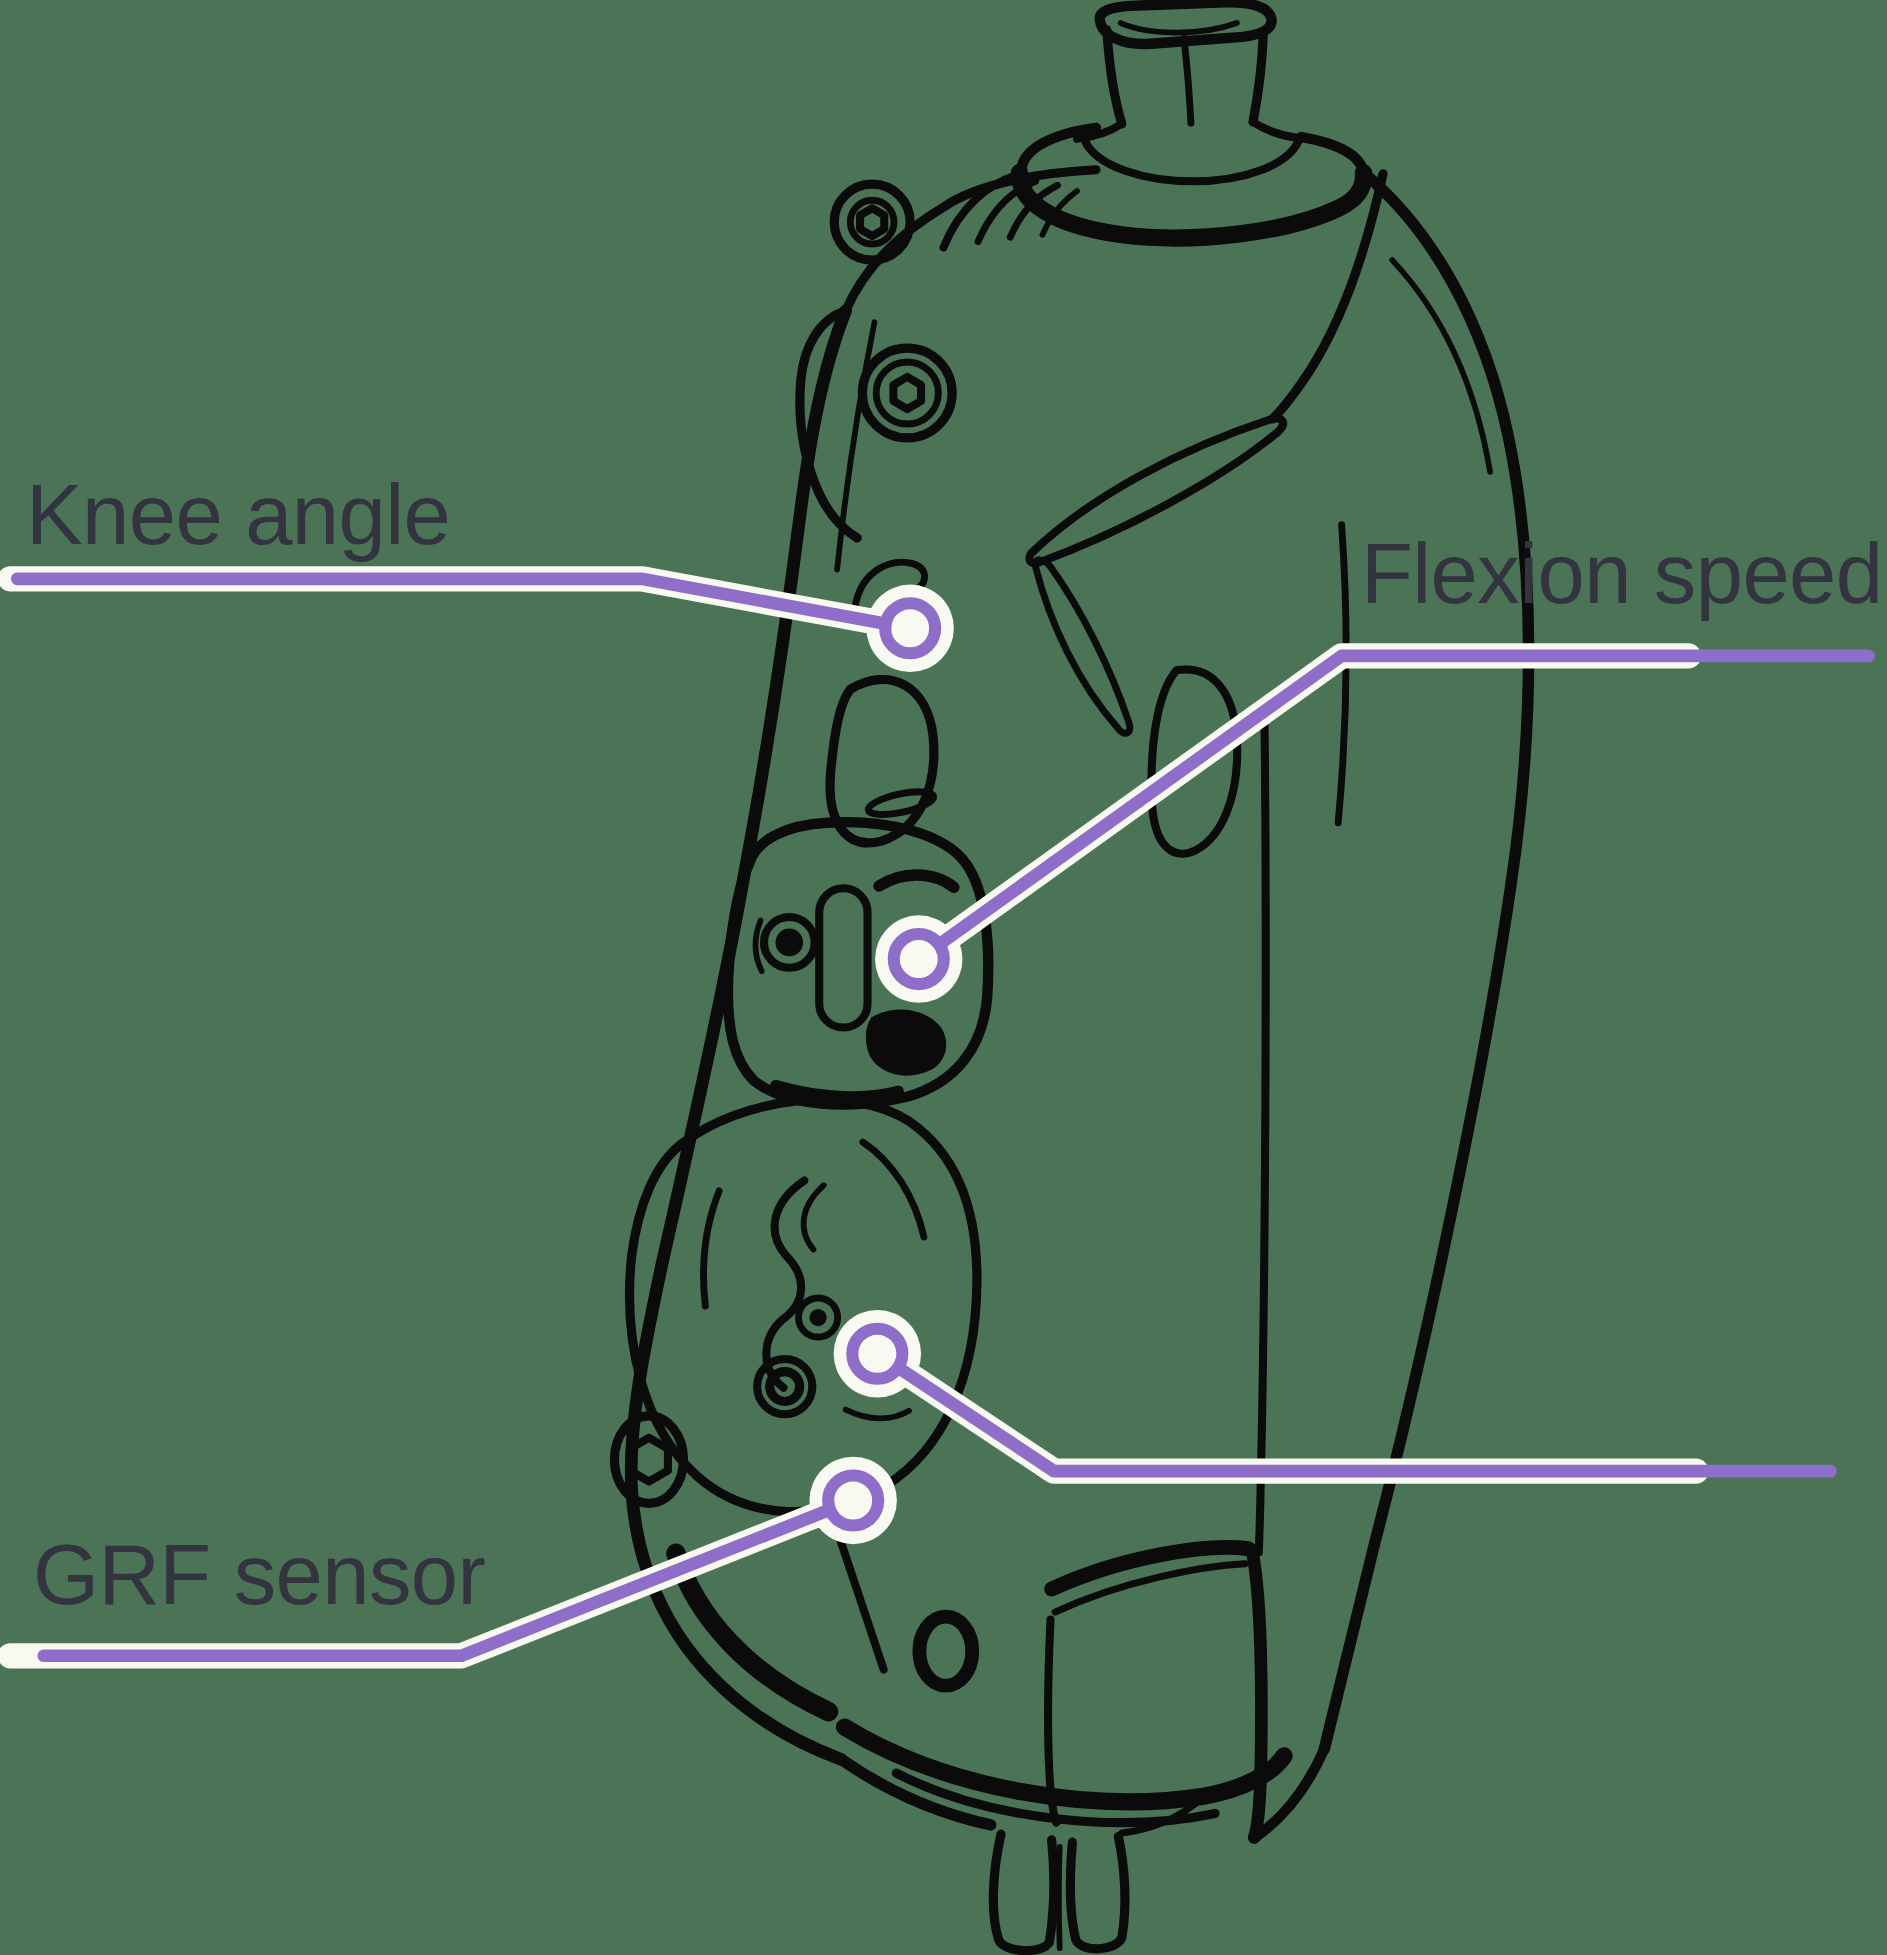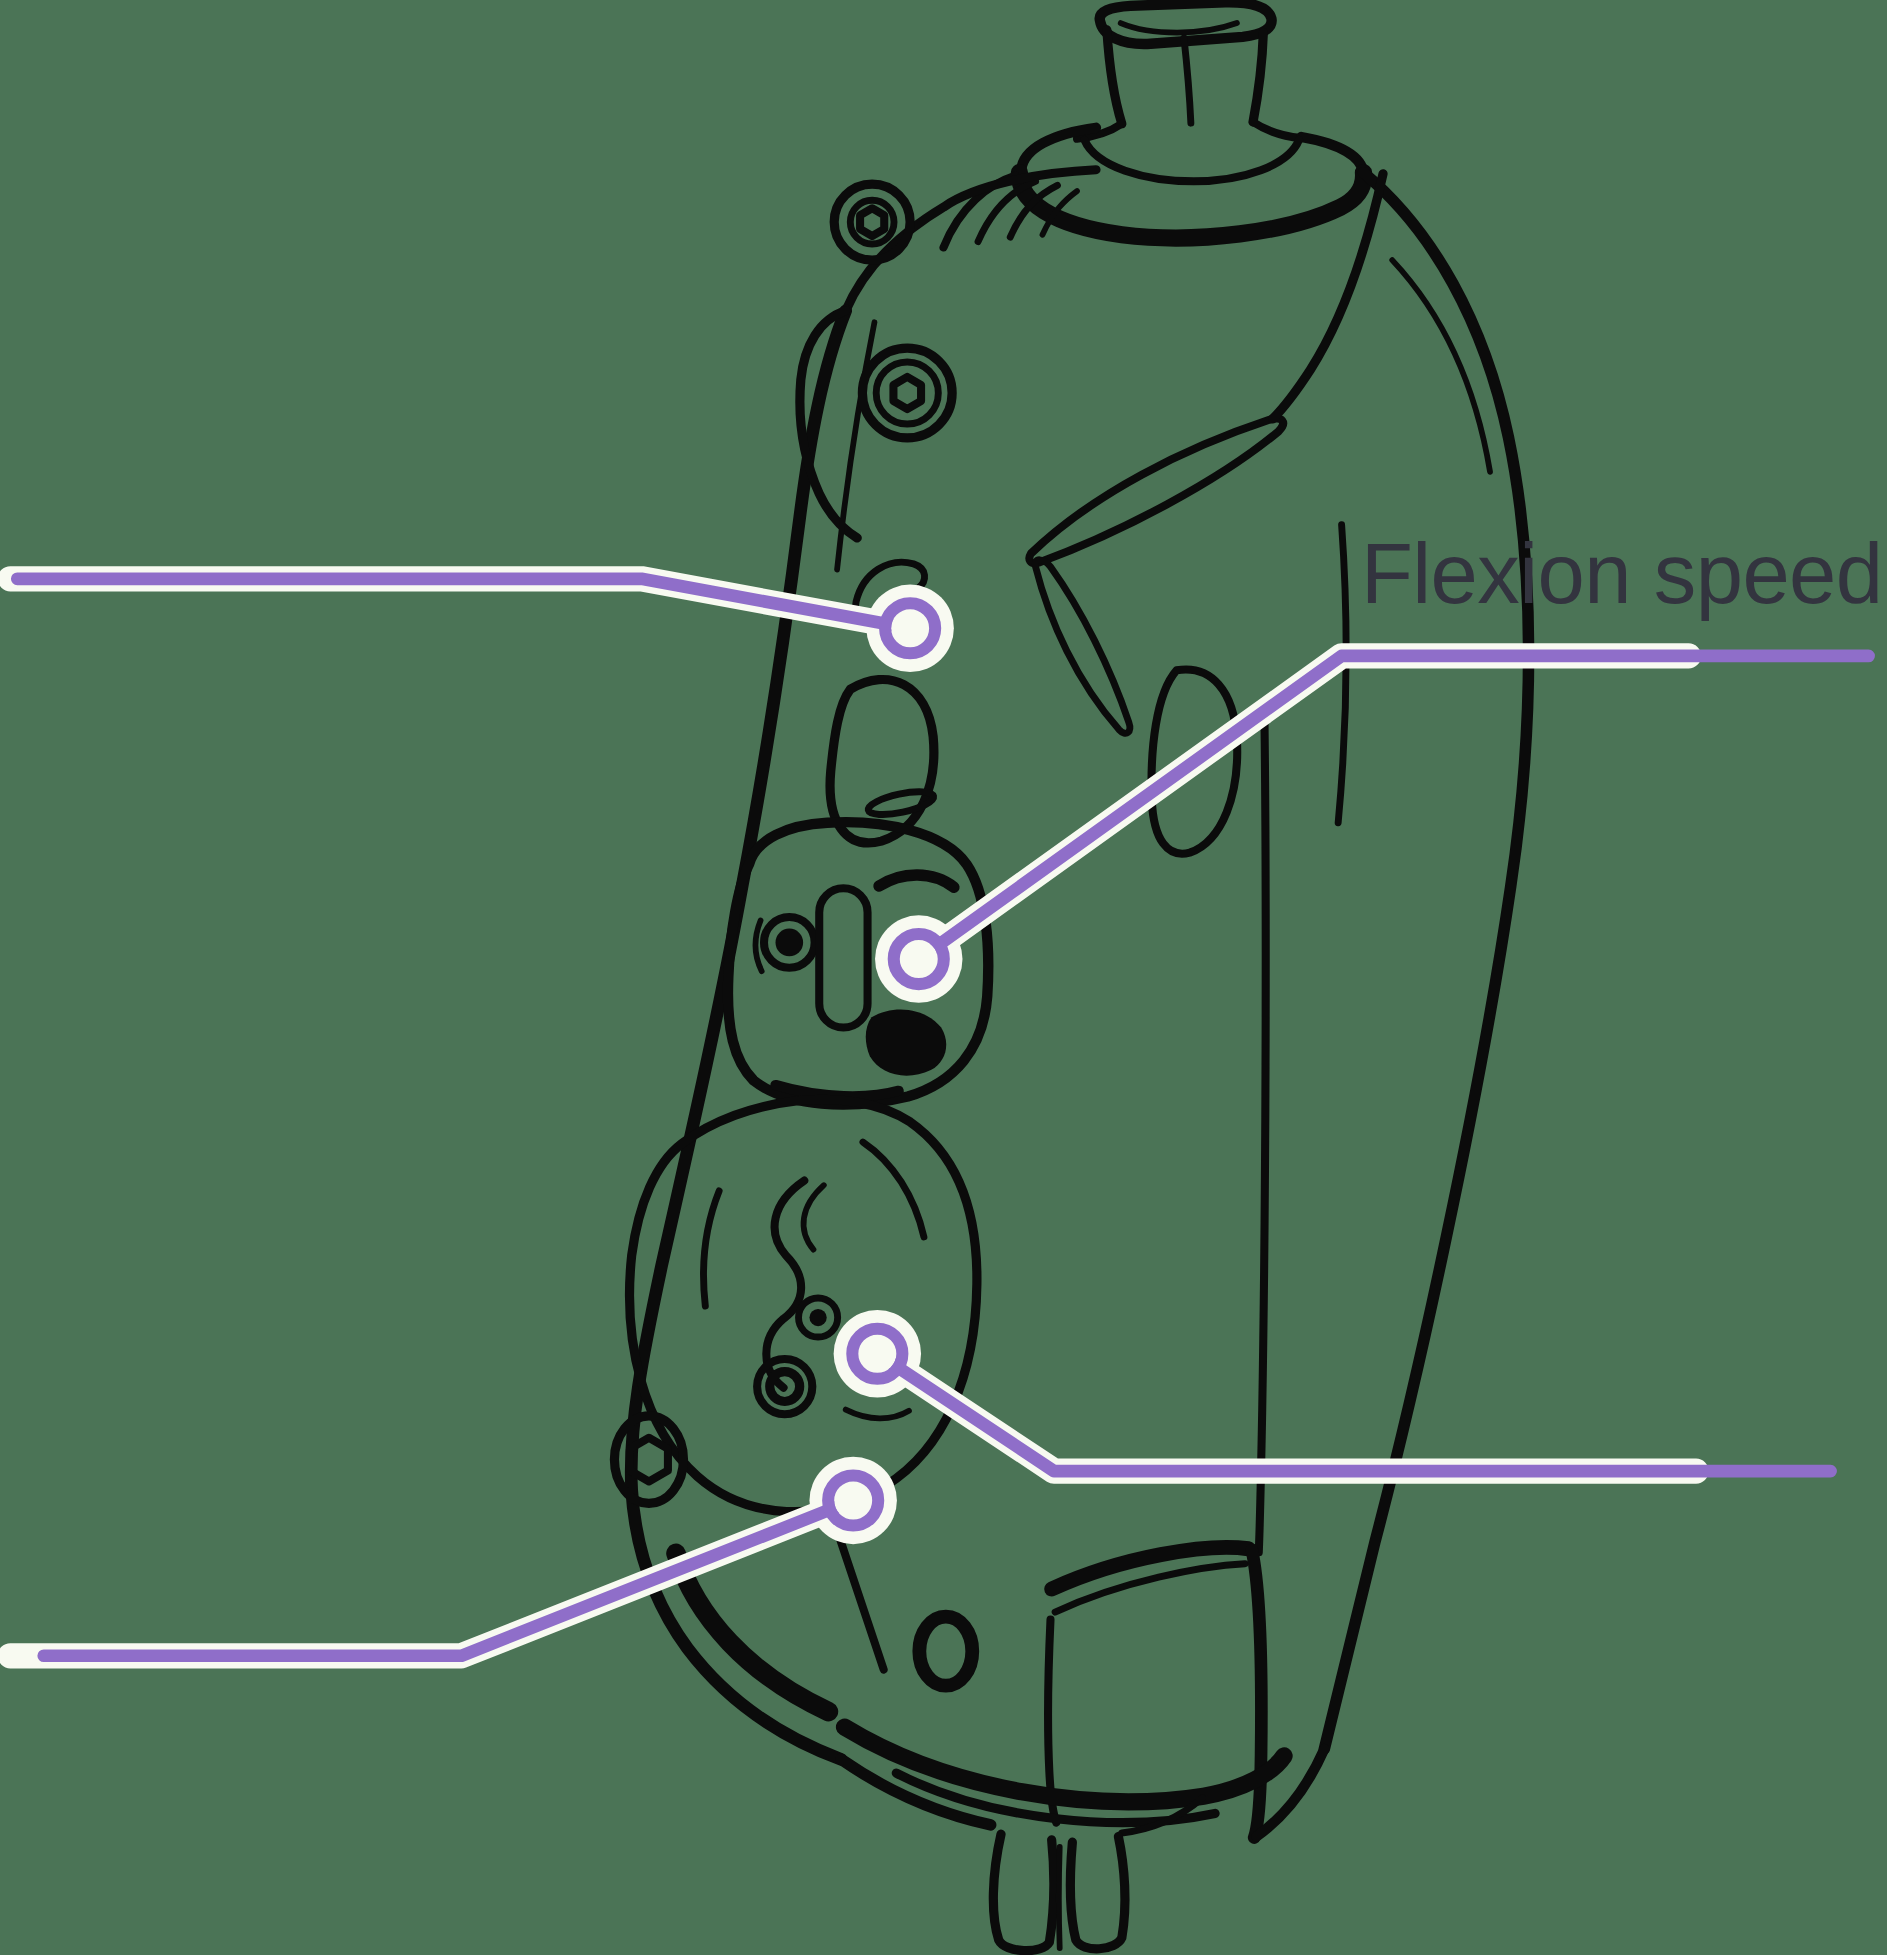--- a/index.html
+++ b/index.html
@@ -156,15 +156,17 @@
       <circle cx="1483" cy="2608" r="33"></circle>
     </g>
     <g class="ringmk">
       <circle cx="1582" cy="1092" r="43.5"></circle>
       <circle cx="1597" cy="1667" r="43.5"></circle>
       <circle cx="1525" cy="2353" r="43.5"></circle>
       <circle cx="1483" cy="2608" r="43.5"></circle>
     </g>
   </svg>
 
+  <div class="label" id="label-knee-angle">Knee angle</div>
   <div class="label" id="label-flexion-speed">Flexion speed</div>
+  <div class="label" id="label-grf-sensor">GRF sensor</div>
 </div>
 
 
 </body></html>

